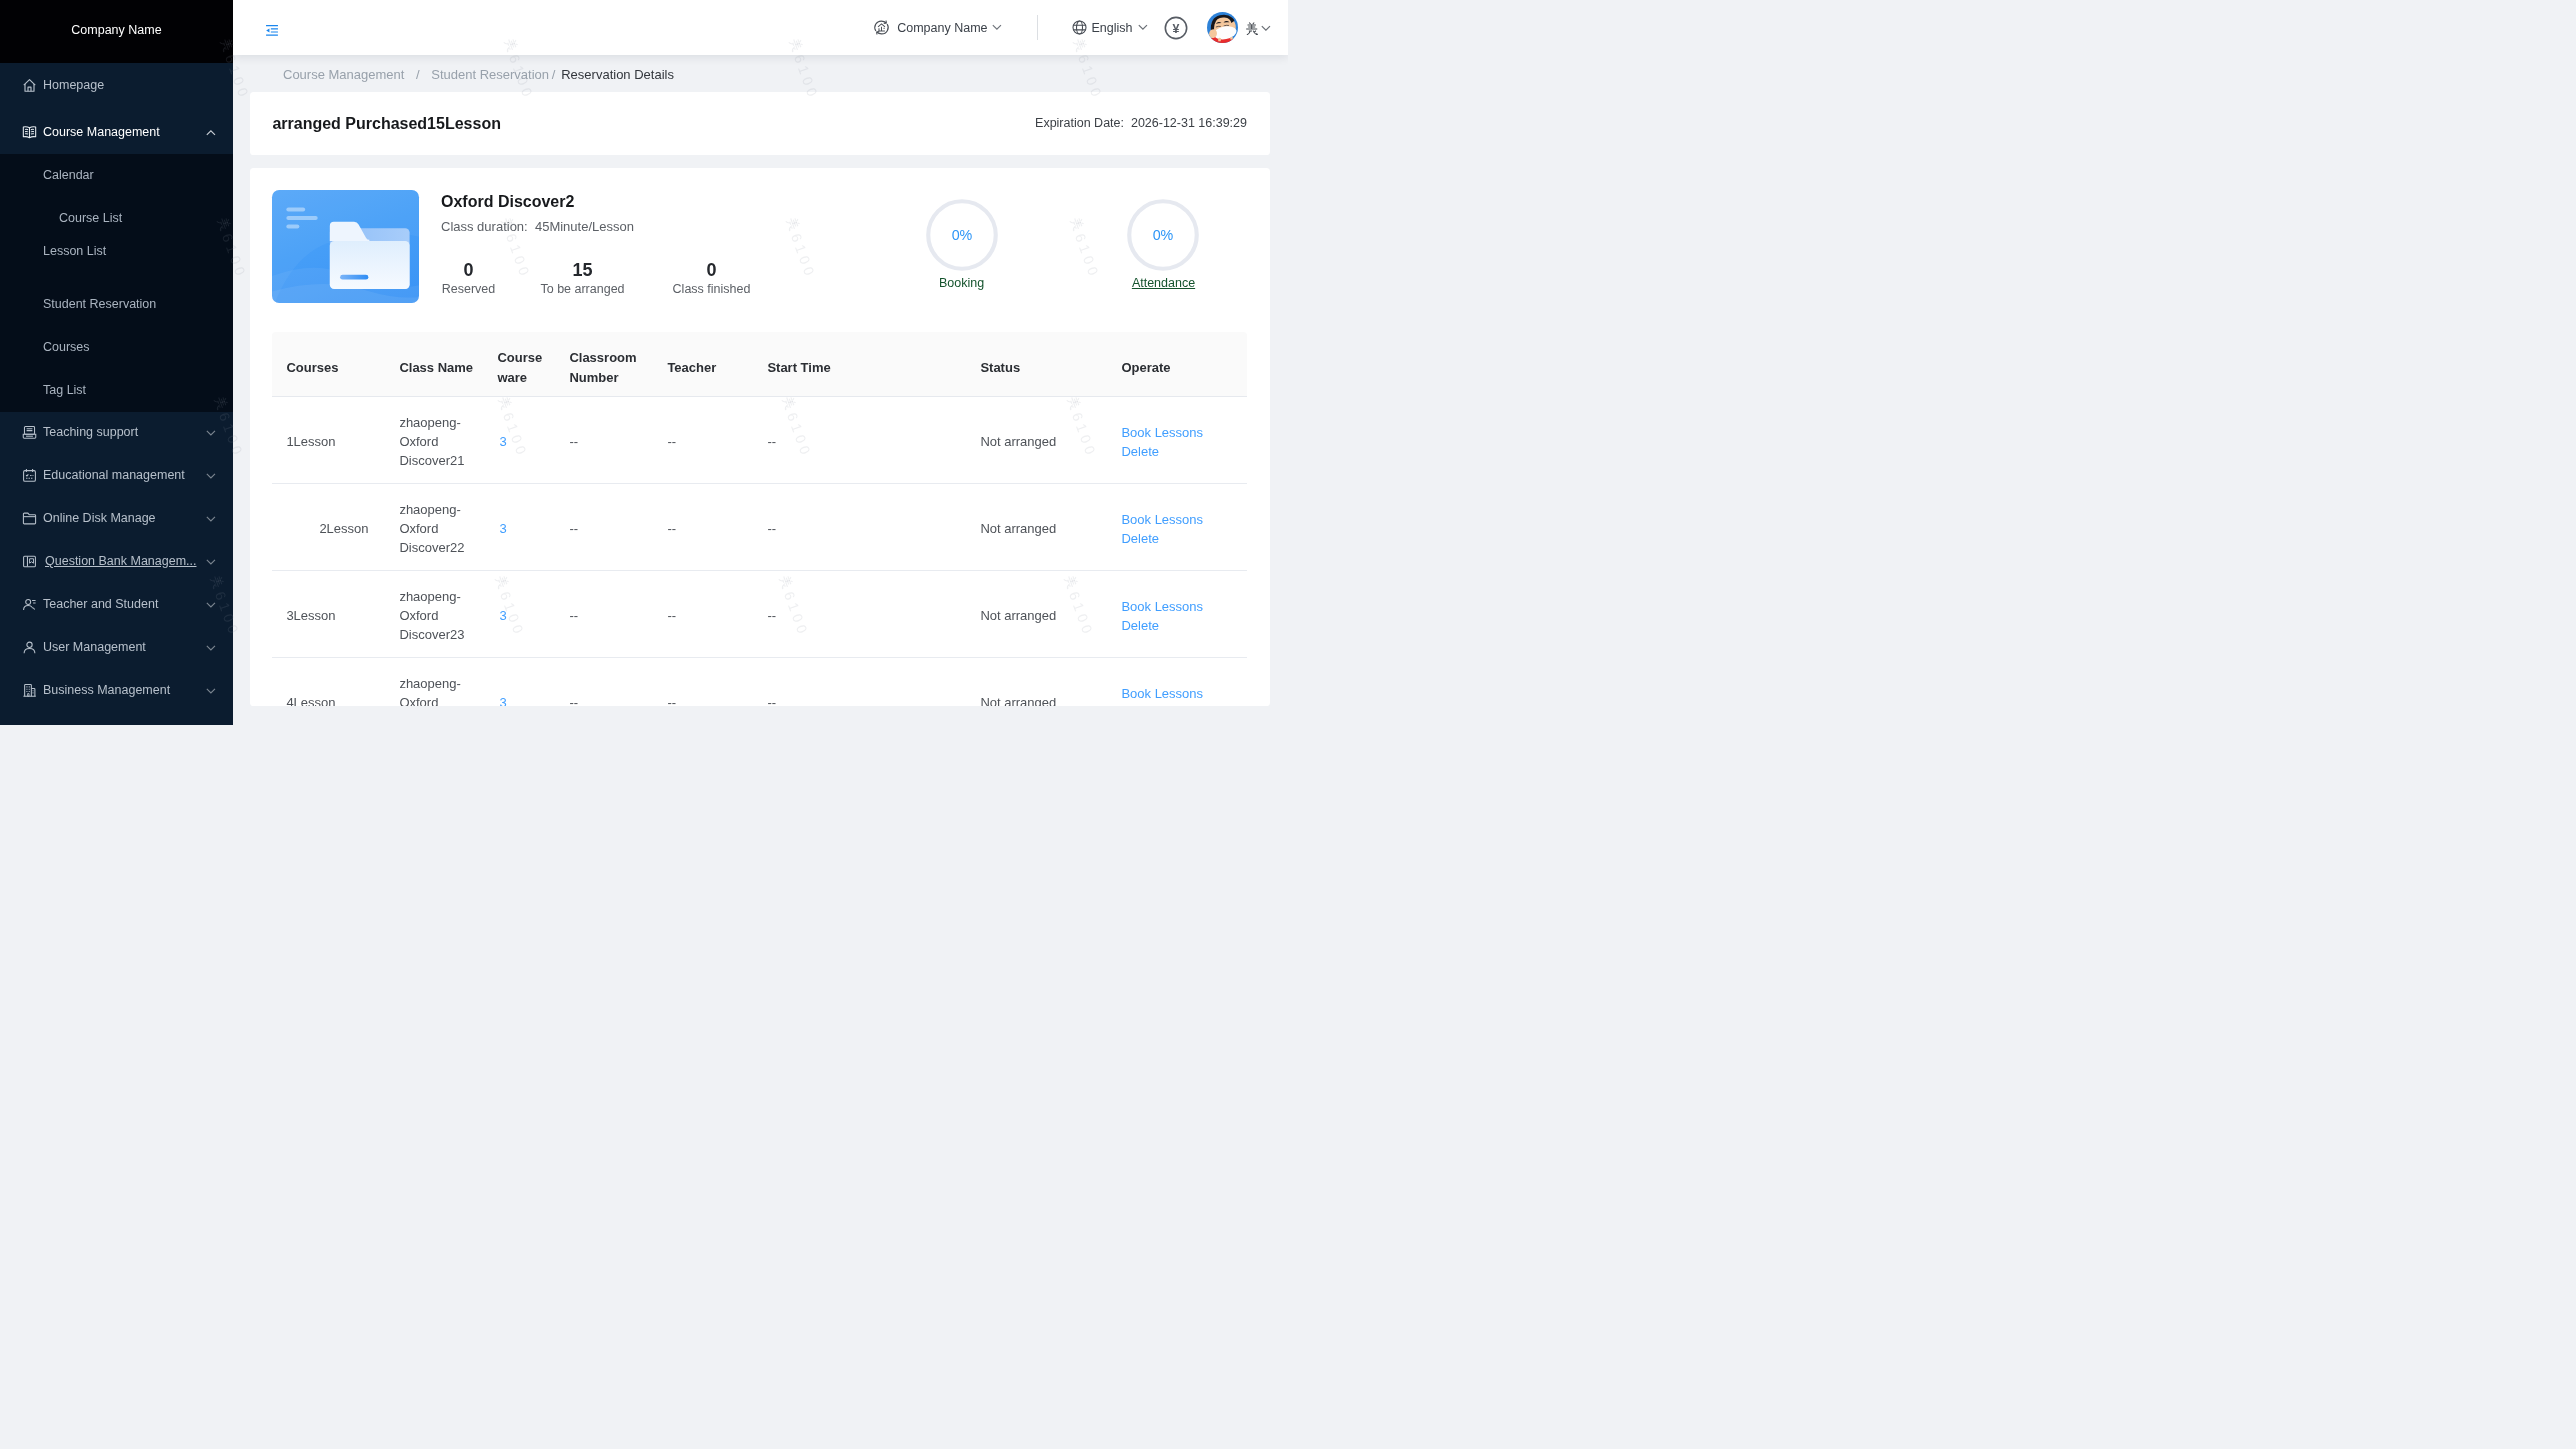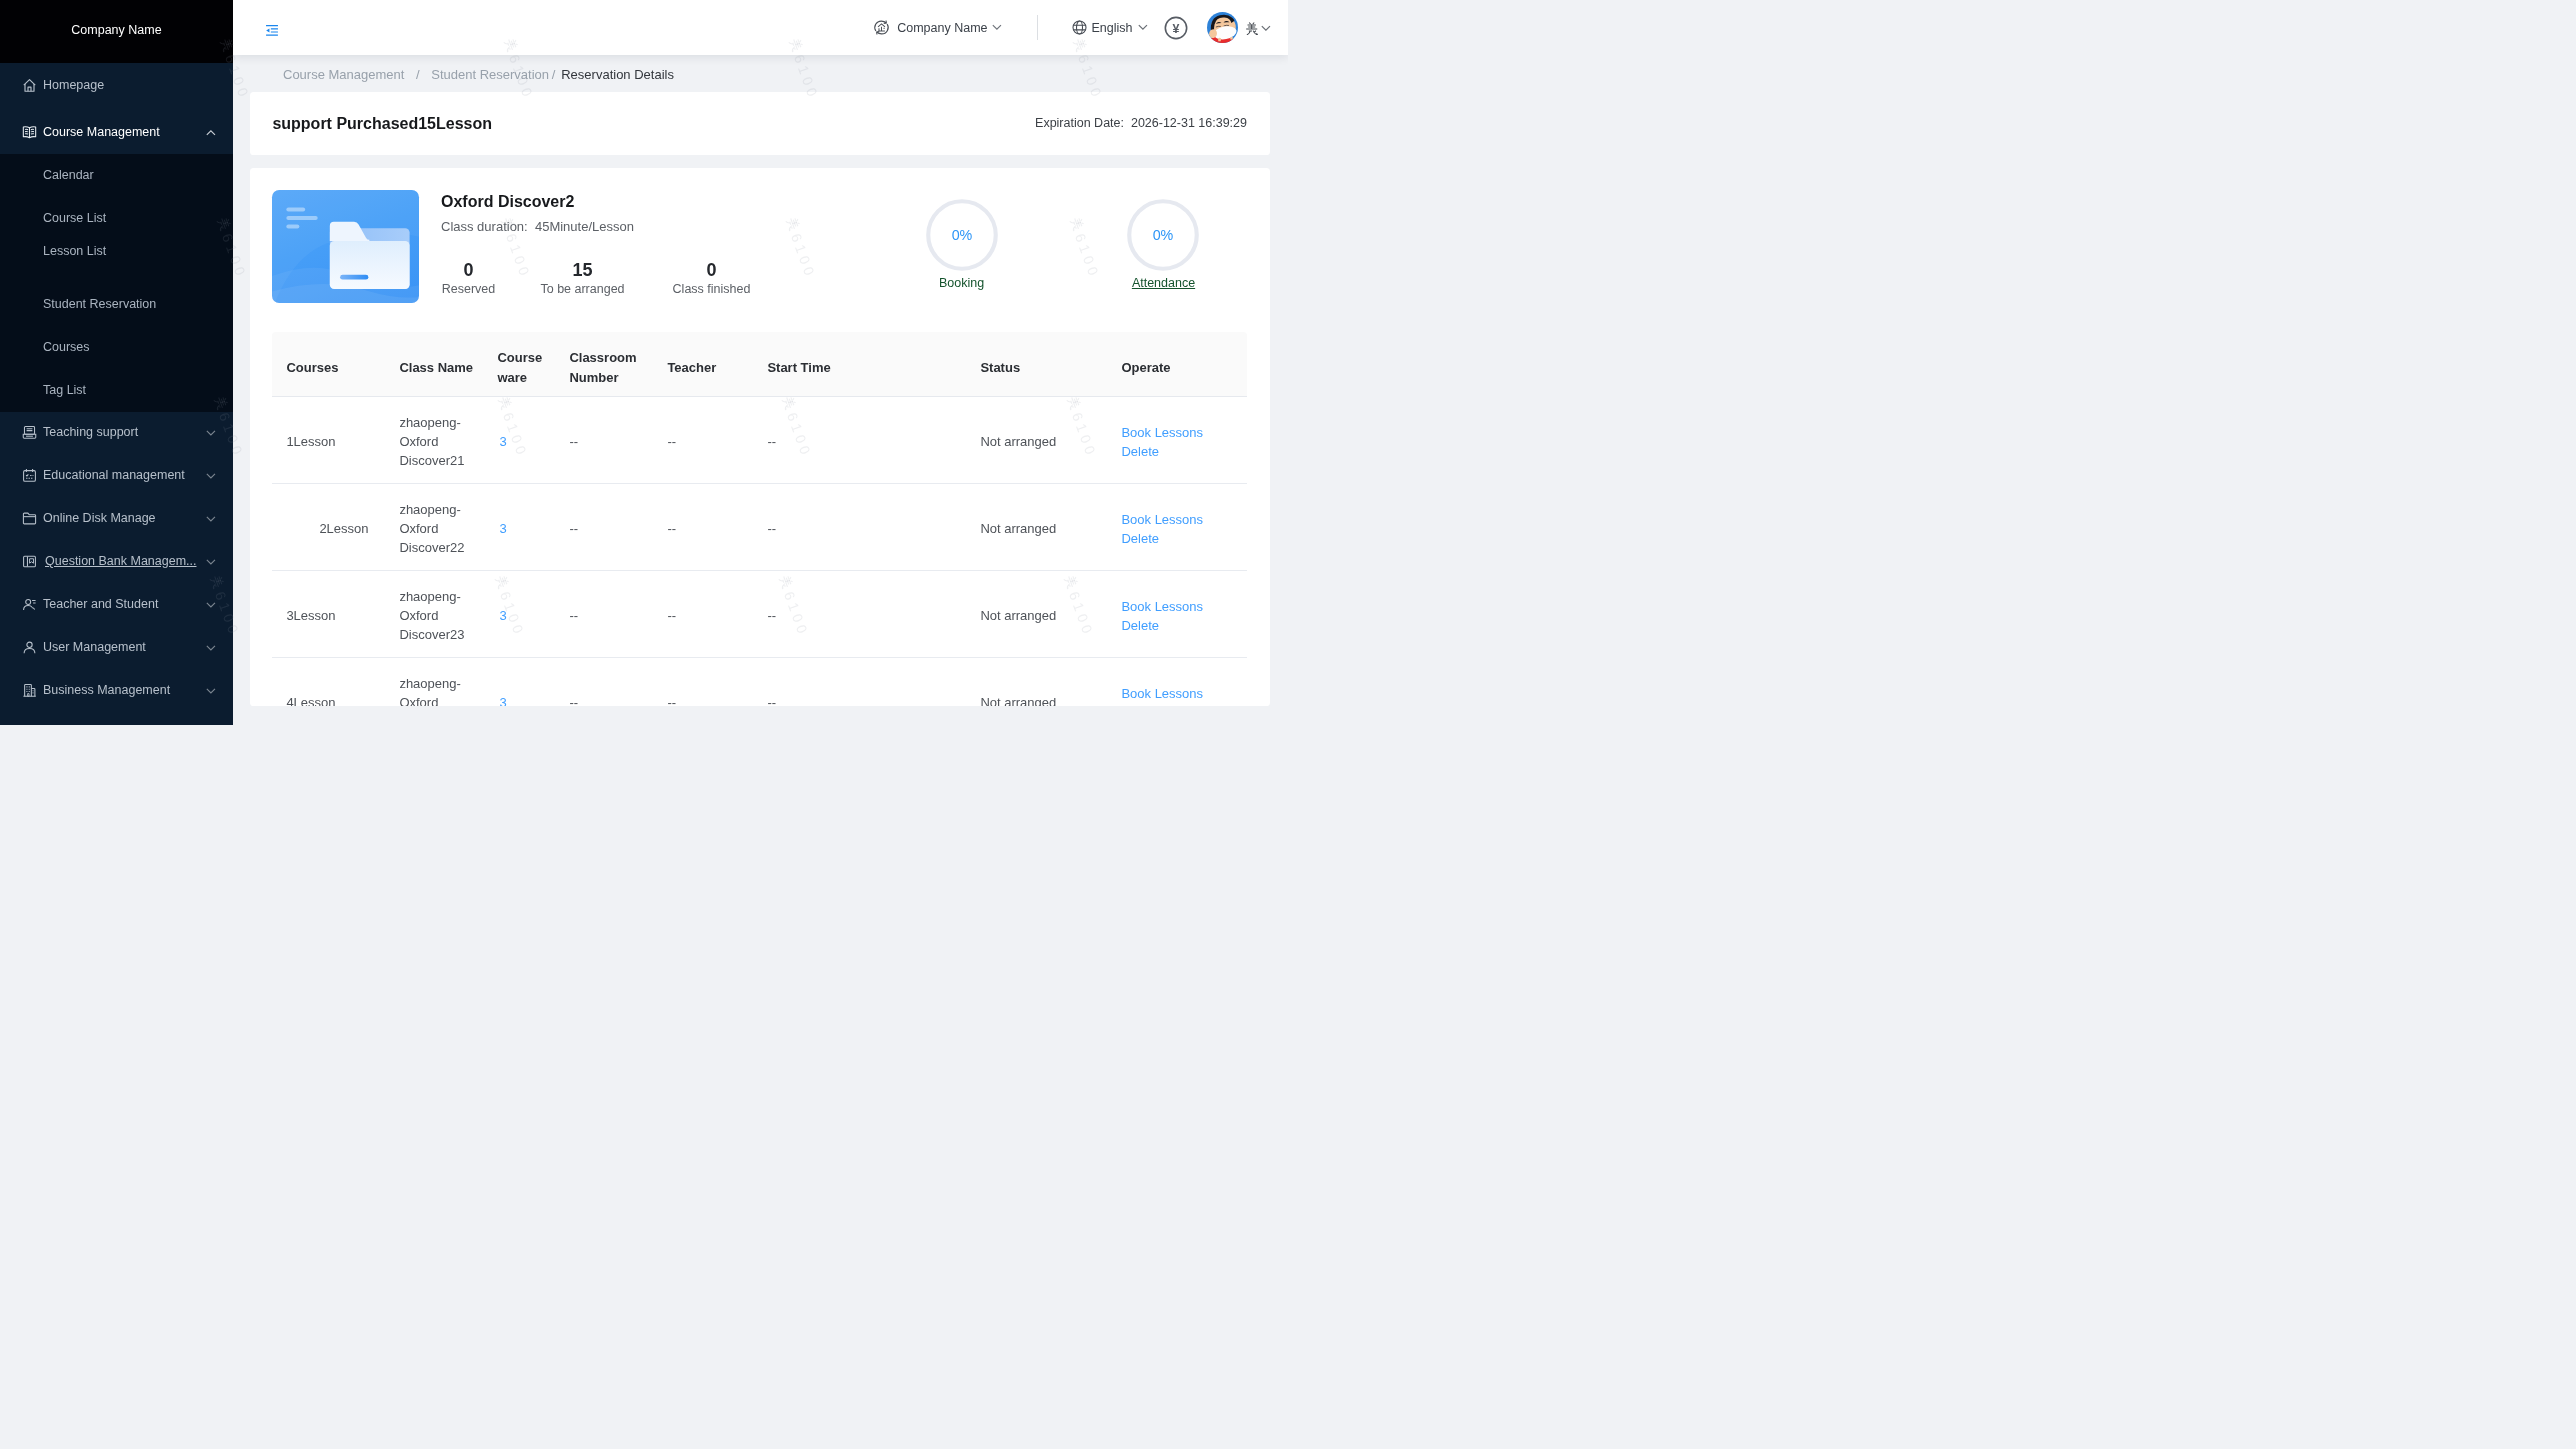--- a/index.html
+++ b/index.html
@@ -72,21 +72,21 @@
           <path d="M3.5 5 q2.2-0.3 3.4 0.3 M3.5 7.5 q2.2-0.3 3.4 0.3 M3.5 10 q2.2-0.3 3.4 0.3 M10.1 5.3 q1.2-0.6 3.4-0.3 M10.1 7.8 q1.2-0.6 3.4-0.3 M10.1 10.3 q1.2-0.6 3.4-0.3"></path>
         </g>
       </svg>
     <span class="txt">Course Management</span>
     <svg class="caret" viewBox="0 0 12 7">
         <path d="M1 6 L6 1 L11 6" fill="none" stroke="#c8cdd4" stroke-width="1.4"></path>
       </svg>
     </div>
   <div id="submenu">
     <div class="smi" style="top:0;">Calendar</div>
-    <div class="smi" style="top:43px;">Course List</div>
+    <div class="smi" style="top:43px;margin-left:16px;">Course List</div>
     <div class="smi" style="top:76px;">Lesson List</div>
     <div class="smi" style="top:129px;">Student Reservation</div>
     <div class="smi" style="top:172px;">Courses</div>
     <div class="smi" style="top:215px;">Tag List</div>
   </div>
   <div class="mi" style="top:411px;">
     <svg class="ico" viewBox="0 0 17 17">
         <g fill="none" stroke="#b7c0cb" stroke-width="1.2">
           <rect x="2.8" y="1.8" width="11.4" height="8.6" rx="1"></rect>
           <path d="M5.2 4.2 h6.6 M5.2 6.4 h6.6"></path>
@@ -439,21 +439,21 @@
           <path d="M8 3 v5.4"></path>
           <path d="M6.2 10.6 q-0.6 3.4-4 4.8 M4.6 10.9 h3.8 M9.8 10.2 q1.2 3.6 4.4 5 M13 10.3 l-2.1 2.3 M13.6 13.6 l1.6 1.7"></path>
         </g>
       </svg>
       <span>6100</span>
     </div>
   </div>
 <div id="crumb">Course Management <span class="sep">/</span> Student Reservation <span class="sep" style="margin:0 2.2px 0 -0.9px;">/</span> <b>Reservation Details</b></div>
 
 <div id="card1">
-  <h1>support Purchased15Lesson</h1>
+  <h1>arranged Purchased15Lesson</h1>
   <div class="exp">Expiration Date:&nbsp; 2026-12-31 16:39:29</div>
 </div>
 
 <div id="card2">
   <div id="folder">
     <svg width="147" height="113" viewBox="0 0 164 126">
       <defs>
         <linearGradient id="fgrad" x1="0" y1="0" x2="0" y2="1">
           <stop offset="0" stop-color="#dfeefd"></stop>
             <stop offset="1" stop-color="#f6faff"></stop>

